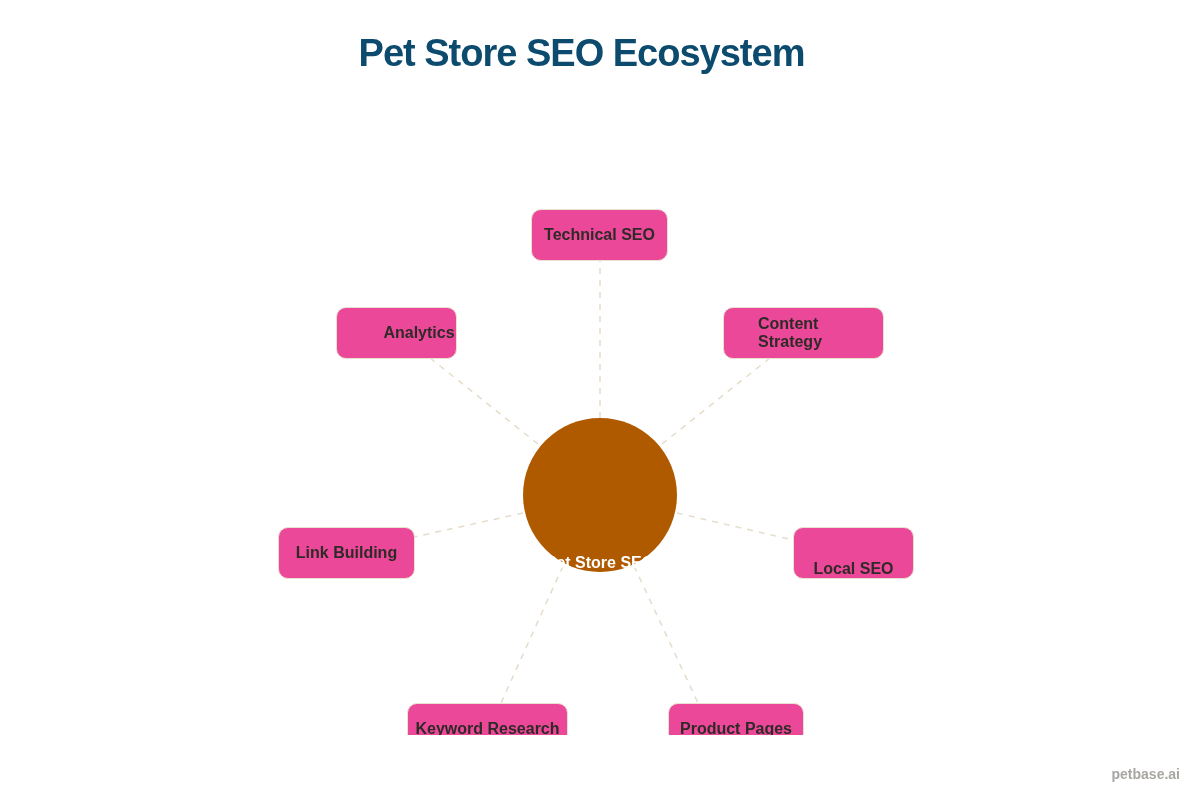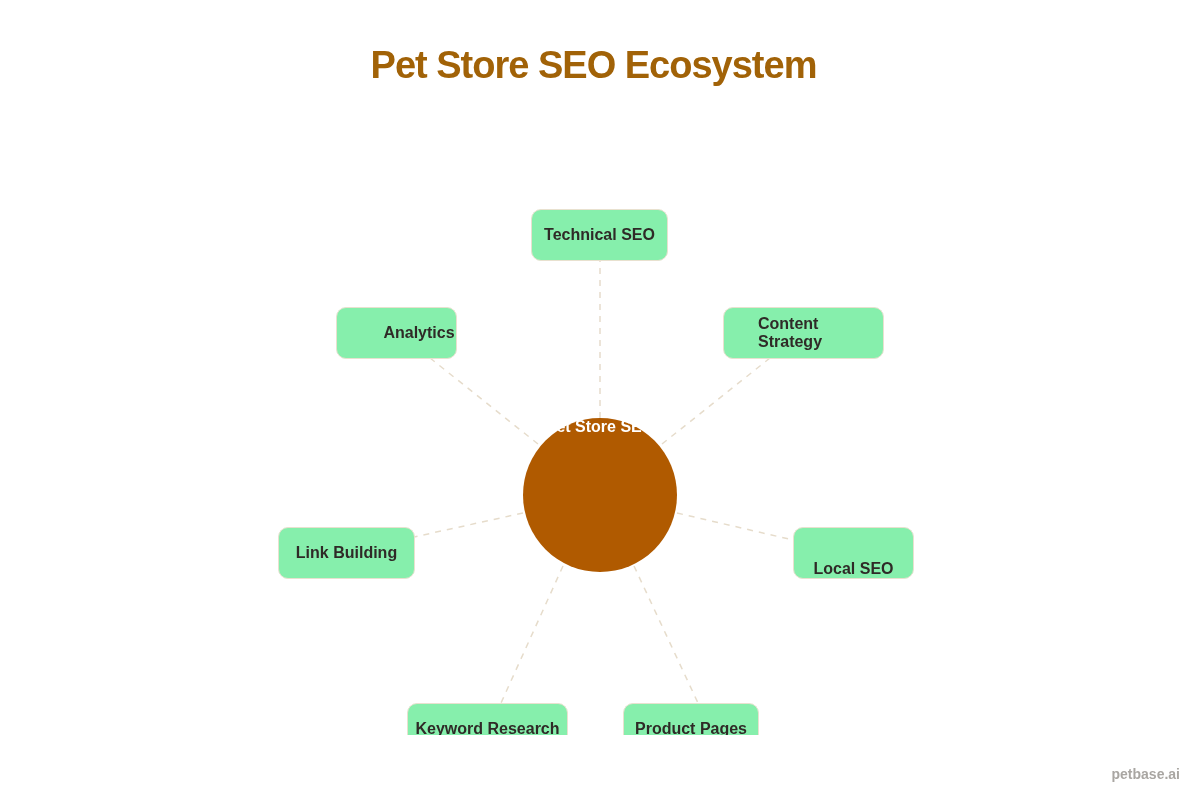--- a/index.html
+++ b/index.html
@@ -1,21 +1,21 @@
 <!DOCTYPE html>
 <html><head>
 <meta charset="utf-8">
 <style>
   html, body { margin: 0; padding: 0; }
   body { width: 1200px; height: 800px; background: #ffffff; position: relative; overflow: hidden; font-family: "Liberation Sans", "DejaVu Sans", sans-serif; }
-  .title { position: absolute; top: 32px; left: 0; width: 1163px; text-align: center; font-size: 38px; font-weight: 700; color: #a16207; letter-spacing: -1px; margin: 12px; }
+  .title { position: absolute; top: 32px; left: 0; width: 1163px; text-align: center; font-size: 38px; font-weight: 700; color: #0c4a6e; letter-spacing: -1px; margin: 0; }
   .stage { position: absolute; left: 0; top: 0; width: 1200px; height: 735px; overflow: hidden; }
   svg.links { position: absolute; left: 0; top: 0; }
-  .node { position: absolute; box-sizing: border-box; height: 52px; background: #86efac; border: 1px solid #e8e1cf; border-radius: 10px; display: flex; align-items: center; justify-content: center; font-size: 16px; font-weight: 700; color: #2f2a27; }
-  .hub { position: absolute; left: 523px; top: 418px; width: 154px; height: 154px; border-radius: 50%; background: #b05a00; display: flex; align-items: flex-start; justify-content: center; color: #ffffff; font-size: 16px; font-weight: 700; }
+  .node { position: absolute; box-sizing: border-box; height: 52px; background: #ec4899; border: 1px solid #e8e1cf; border-radius: 10px; display: flex; align-items: center; justify-content: center; font-size: 16px; font-weight: 700; color: #2f2a27; }
+  .hub { position: absolute; left: 523px; top: 418px; width: 154px; height: 154px; border-radius: 50%; background: #b05a00; display: flex; align-items: flex-end; justify-content: center; color: #ffffff; font-size: 16px; font-weight: 700; }
   .brand { position: absolute; right: 20px; top: 766px; font-size: 14px; font-weight: 700; color: #a9a6a2; }
 </style>
 </head>
 <body>
 
 <h1 class="title">Pet Store SEO Ecosystem</h1>
 
 <div class="stage">
   <svg class="links" width="1200" height="735">
     <g stroke="#e6dccb" stroke-width="1.5" stroke-dasharray="6,6" fill="none">
@@ -35,21 +35,21 @@
 
   <div class="node" style="left:531px; top:209px; width:137px;">
     <span>Technical SEO</span>
   </div>
   <div class="node" style="left:723px; top:307px; width:161px;padding-left:34px;">
     <span>Content Strategy</span>
   </div>
   <div class="node" style="left:793px; top:527px; width:121px;align-items:flex-end;">
     <span>Local SEO</span>
   </div>
-  <div class="node" style="left:623px; top:703px; width:136px;">
+  <div class="node" style="left:668px; top:703px; width:136px;">
     <span>Product Pages</span>
   </div>
   <div class="node" style="left:407px; top:703px; width:161px;">
     <span>Keyword Research</span>
   </div>
   <div class="node" style="left:278px; top:527px; width:137px;">
     <span>Link Building</span>
   </div>
   <div class="node" style="left:336px; top:307px; width:121px;padding-left:45px;">
     <span>Analytics</span>

